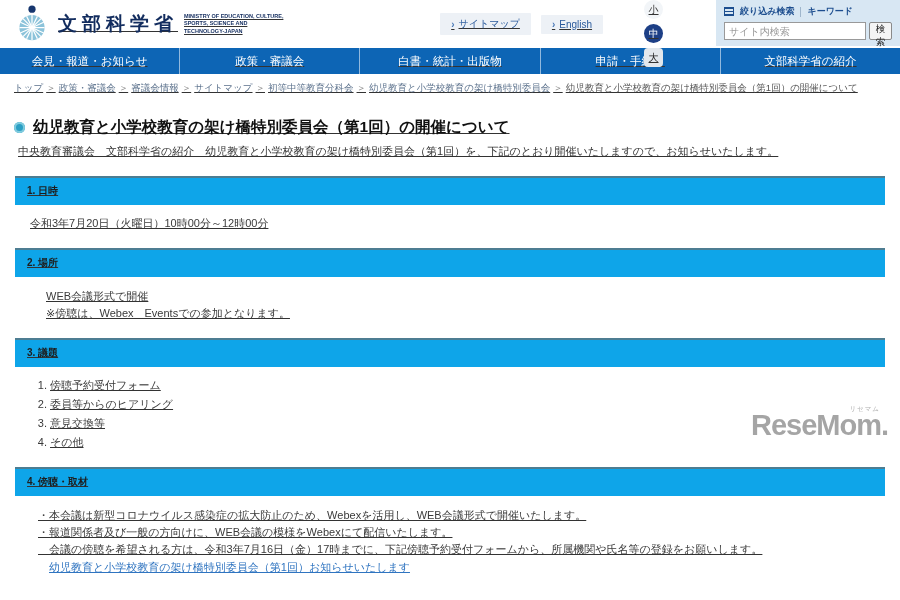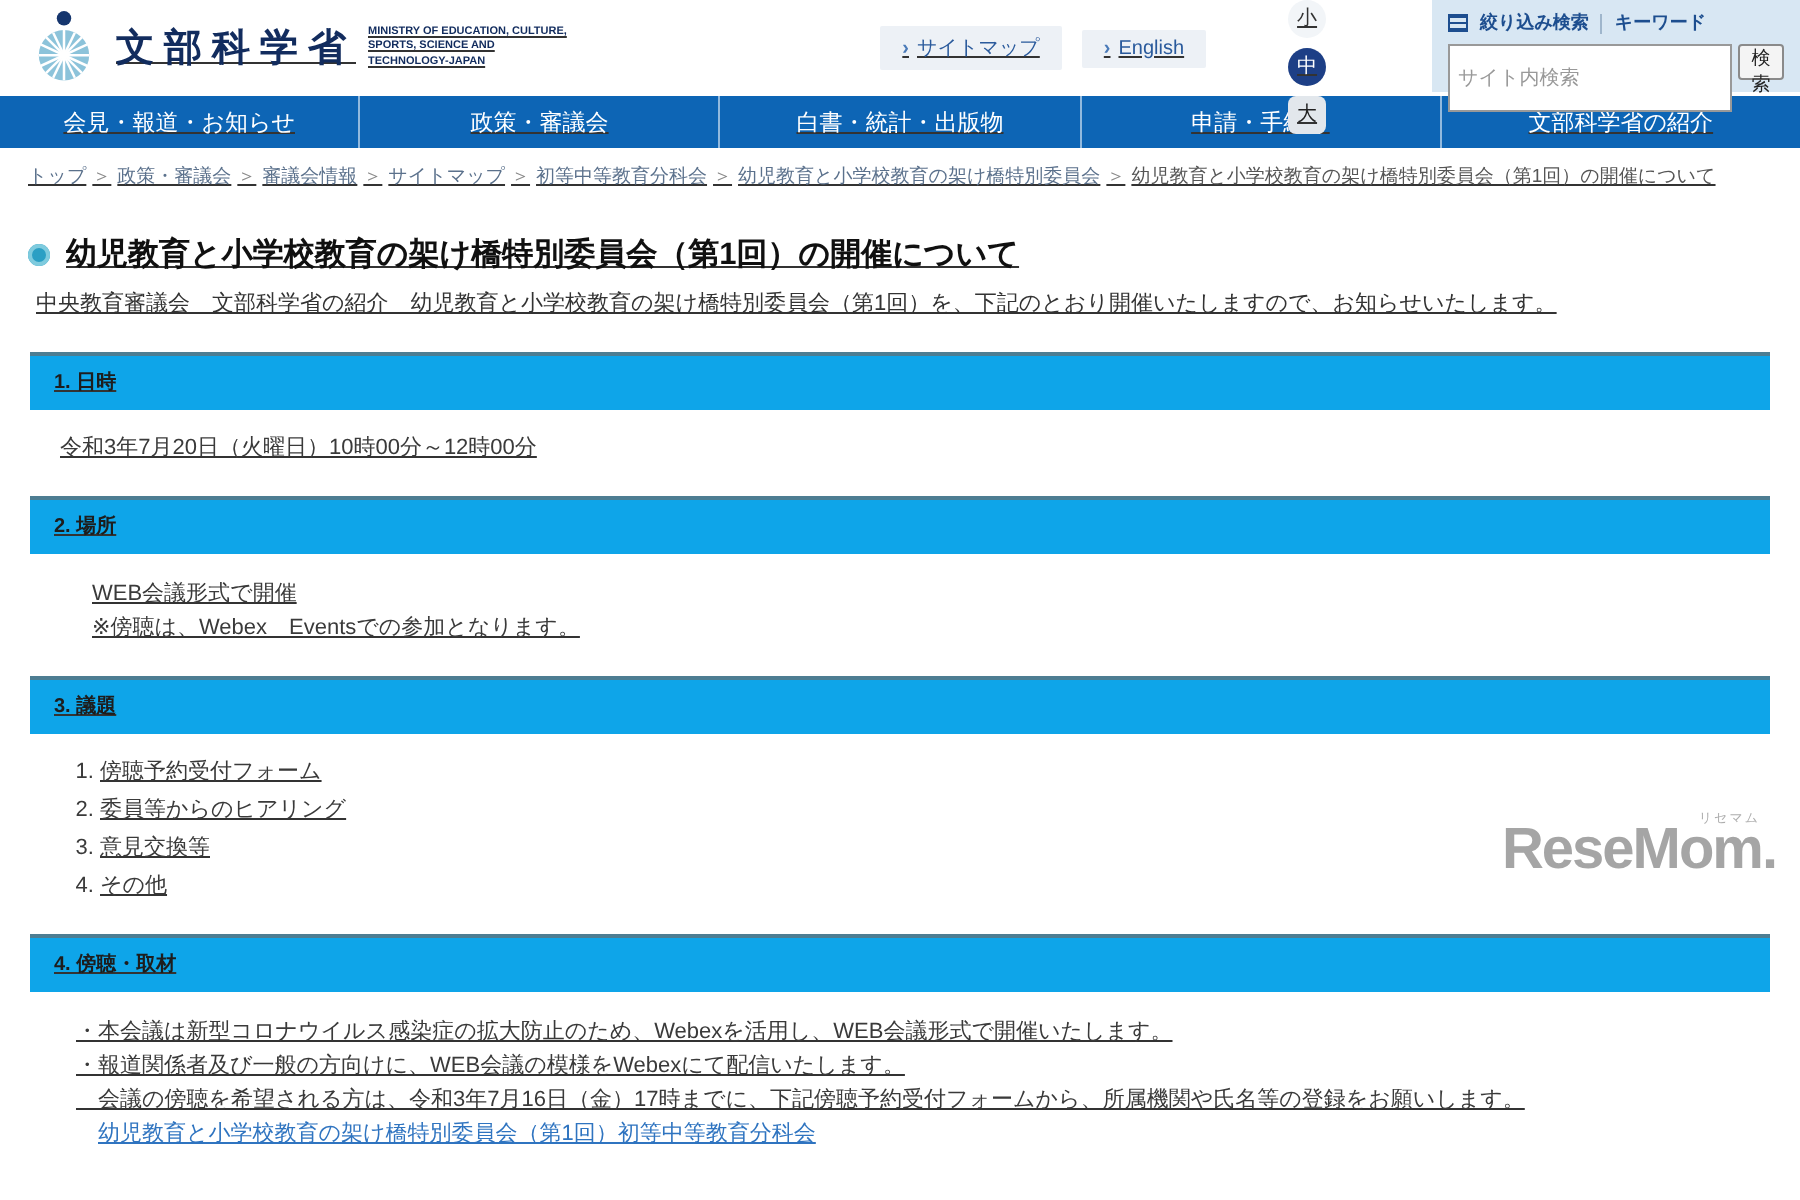--- a/index.html
+++ b/index.html
@@ -21,21 +21,21 @@
   .sz { width:19px; height:19px; border:none; font-size:10px; text-align:center; line-height:19px; cursor:pointer; font-family:inherit; padding:0; }
   .sz-s { background:#f2f5f8; color:#333; border-radius:50%; }
   .sz-m { background:#1d3f86; color:#fff; border-radius:50%; }
   .sz-l { background:#e2e7ec; color:#222; border-radius:4px; }
   .searchbox { position:absolute; top:0; right:0; width:184px; height:46px; background:#d8e7f3; padding:5px 8px 4px 8px; }
   .search-tabs { display:flex; align-items:center; gap:6px; font-size:9px; margin-bottom:4px; }
   .filter-ic { width:10px; height:9px; border:1px solid #1d4e8f; background:repeating-linear-gradient(180deg,#1d4e8f 0 1px,transparent 1px 3px); }
   .stab { color:#1d4e8f; font-weight:bold; text-decoration:none; cursor:pointer; }
   .sep { width:1px; height:10px; background:#9fb6cc; }
   .search-row { display:flex; gap:3px; }
-  .search-row input { flex:1; height:18px; border:1px solid #999; font-size:10px; padding:16px 4px; font-family:inherit; background:#fff; color:#333; }
+  .search-row input { flex:1; height:18px; border:1px solid #999; font-size:10px; padding:0 4px; font-family:inherit; background:#fff; color:#333; }
   .search-row input::placeholder { color:#999; }
   .search-btn { height:18px; border:1px solid #8a8a8a; background:#f4f4f4; font-size:9.5px; padding:0 4px; cursor:pointer; font-family:inherit; color:#222; border-radius:2px; }
 
   
   .gnav { height:26px; background:#0d65b5; display:flex; align-items:stretch; }
   .gnav a { flex:1; display:flex; align-items:center; justify-content:center; color:#fff; font-size:11.5px; text-decoration:none; cursor:pointer; border-left:1px solid rgba(255,255,255,.55); }
   .gnav a:first-child { border-left:none; }
 
   
   .crumbs { font-size:9.5px; color:#666; padding:8px 14px 6px; white-space:nowrap; overflow:hidden; }
@@ -159,21 +159,21 @@
         <li>意見交換等</li>
         <li>その他</li>
       </ol>
     </section>
 
     <section>
       <h2 class="sec-h">4. 傍聴・取材</h2>
       <p class="sec-body obs-line obs-first">・本会議は新型コロナウイルス感染症の拡大防止のため、Webexを活用し、WEB会議形式で開催いたします。</p>
       <p class="sec-body obs-line">・報道関係者及び一般の方向けに、WEB会議の模様をWebexにて配信いたします。</p>
       <p class="sec-body obs-line">　会議の傍聴を希望される方は、令和3年7月16日（金）17時までに、下記傍聴予約受付フォームから、所属機関や氏名等の登録をお願いします。</p>
-      <a class="form-link">幼児教育と小学校教育の架け橋特別委員会（第1回）初等中等教育分科会</a>
+      <a class="form-link">幼児教育と小学校教育の架け橋特別委員会（第1回）お知らせいたします</a>
       
       
       
       
     </section>
   </main>
 
   <div class="watermark">
     <span class="wm-ruby">リセマム</span>
     <span class="wm-text">ReseMom.</span>

